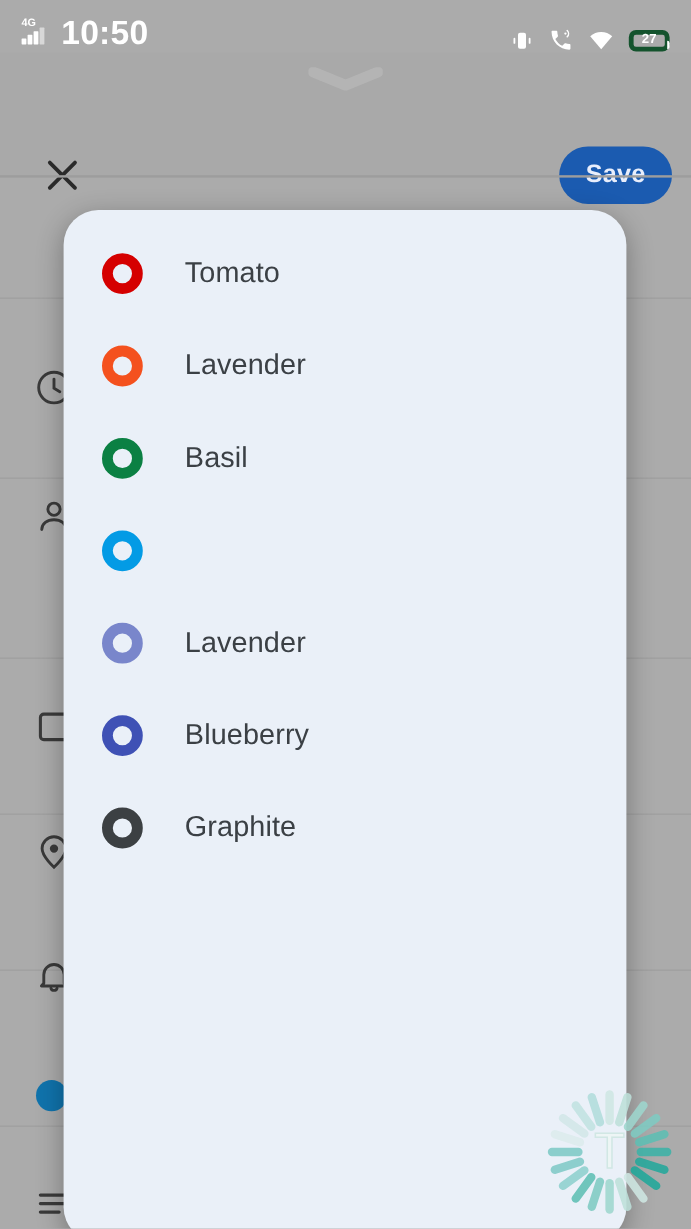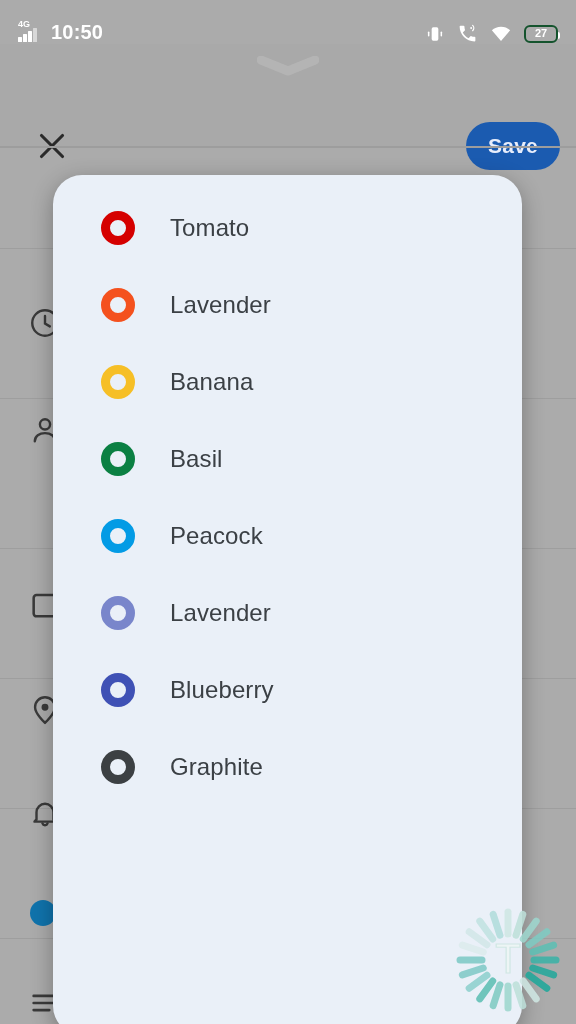--- a/index.html
+++ b/index.html
@@ -19,36 +19,36 @@
   
   .bg-layer { position: absolute; inset: 0; }
   .statusbar {
     position: absolute; top: 0; left: 0; right: 0; height: 44px;
     display: flex; align-items: flex-end; justify-content: space-between;
     padding: 0 18px;
     color: #ffffff;
   }
   .sb-left { display: flex; align-items: center; gap: 9px; }
   .sb-right { display: flex; align-items: center; gap: 12px; }
-  .clock { font-size: 20px; font-weight: bold; letter-spacing: .2px; color:#fff; }
+  .clock { font-size: 28px; font-weight: bold; letter-spacing: .2px; color:#fff; }
   .net-wrap { position: relative; width: 24px; height: 22px; }
   .net-label {
     position: absolute; top: -2px; left: 0;
     font-size: 9px; font-weight: bold; line-height: 9px; color: #fff;
   }
   .bars { position: absolute; bottom: 2px; left: 0; display: flex; align-items: flex-end; gap: 1.5px; }
   .bars i { display:block; width: 3.5px; background: #fff; border-radius: .5px; }
   .bars i:nth-child(1){height:5px}
   .bars i:nth-child(2){height:8px}
   .bars i:nth-child(3){height:11px}
   .bars i:nth-child(4){height:14px; background:#d8d8d8}
   .icon-svg { display: block; }
   .battery {
     position: relative; width: 34px; height: 18px;
-    border: 2px solid #14532d; border-radius: 6px;
+    border: 4px solid #14532d; border-radius: 6px;
     display: flex; align-items: center; justify-content: center;
   }
   .battery::after {
     content: ""; position: absolute; right: -4px; top: 5px;
     width: 2.5px; height: 7px; background: #fff; border-radius: 0 2px 2px 0;
   }
   .battery span { font-size: 11px; font-weight: bold; color: #fff; line-height: 1; }
 
   
   .app-header {
@@ -101,21 +101,21 @@
     left: 53px; top: 175px; width: 469px; height: 860px;
     background: #eaf0f8;
     border-radius: 29px;
     box-shadow: 0 6px 22px rgba(0,0,0,.30);
     overflow: hidden;
   }
   .color-list { position: relative; padding-top: 14px; }
   .color-item {
     display: flex; align-items: center;
     height: 77px;
-    padding-left: 48px;
+    padding-left: 32px;
   }
   .ring {
     width: 34px; height: 34px;
     border-radius: 50%;
     border-width: 9px; border-style: solid;
     flex: 0 0 auto;
   }
   .color-label {
     margin-left: 35px;
     font-size: 24px;
@@ -247,30 +247,25 @@
     <div class="color-list" id="color-list">
         <div class="color-item">
           <span class="ring" style="border-color: rgb(213, 0, 0);"></span>
           <span class="color-label">Tomato</span>
         </div>
         <div class="color-item">
           <span class="ring" style="border-color: rgb(244, 81, 30);"></span>
           <span class="color-label">Lavender</span>
         </div>
         <div class="color-item">
-          <span class="ring" style="border-color: rgb(246, 191, 38);"></span>
-          <span class="color-label">Banana</span>
-        </div>
-        <div class="color-item">
           <span class="ring" style="border-color: rgb(11, 128, 67);"></span>
           <span class="color-label">Basil</span>
         </div>
         <div class="color-item">
           <span class="ring" style="border-color: rgb(3, 155, 229);"></span>
-          <span class="color-label">Peacock</span>
         </div>
         <div class="color-item">
           <span class="ring" style="border-color: rgb(121, 134, 203);"></span>
           <span class="color-label">Lavender</span>
         </div>
         <div class="color-item">
           <span class="ring" style="border-color: rgb(63, 81, 181);"></span>
           <span class="color-label">Blueberry</span>
         </div>
         <div class="color-item">

